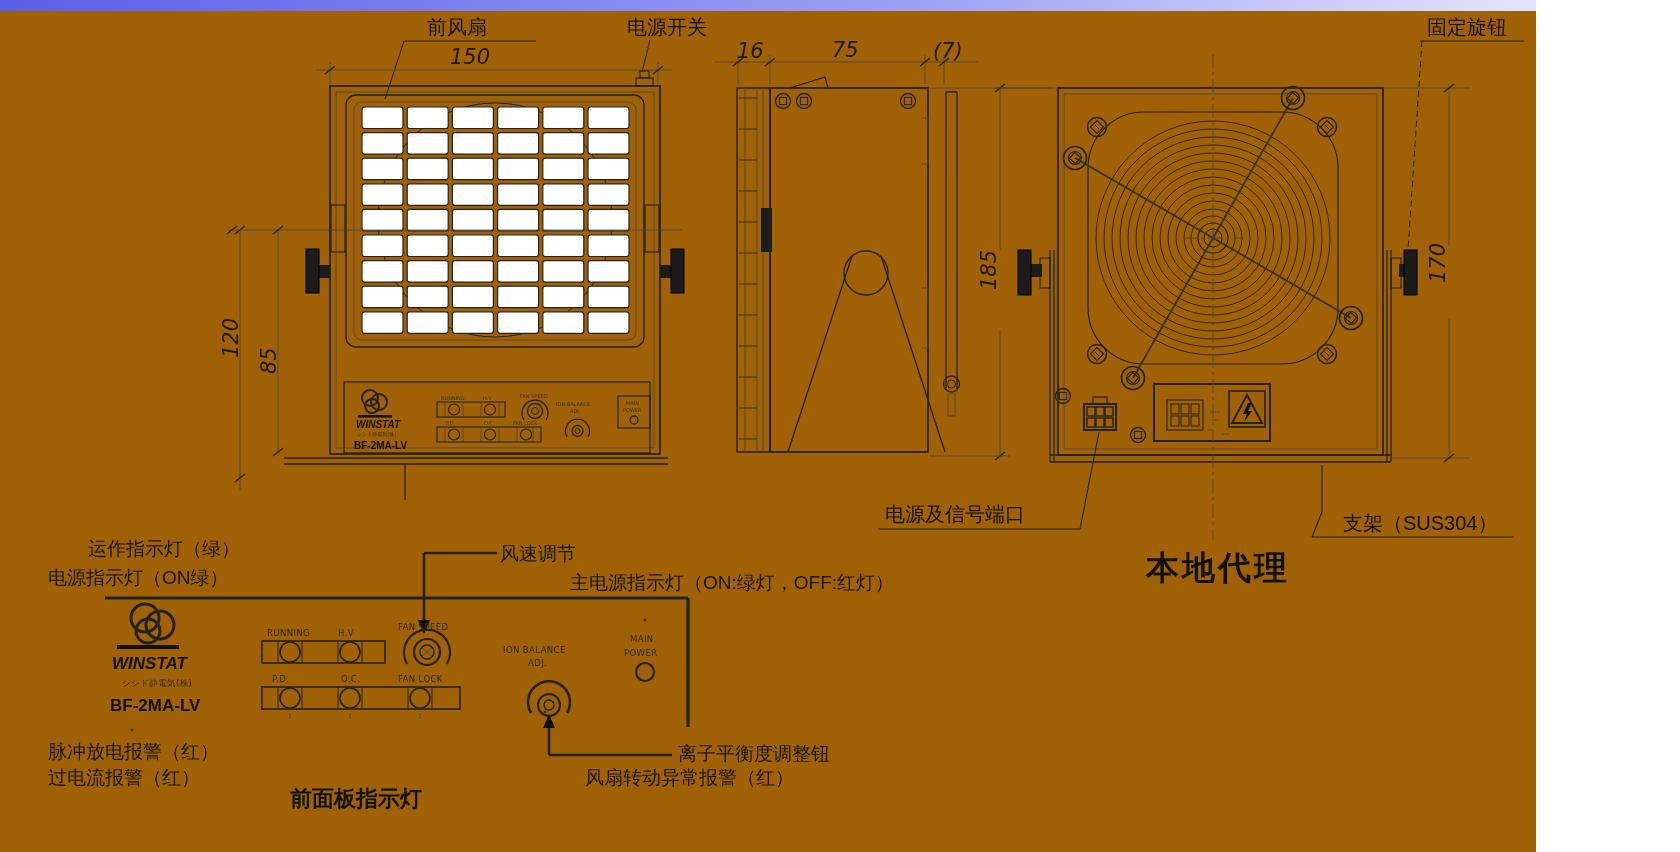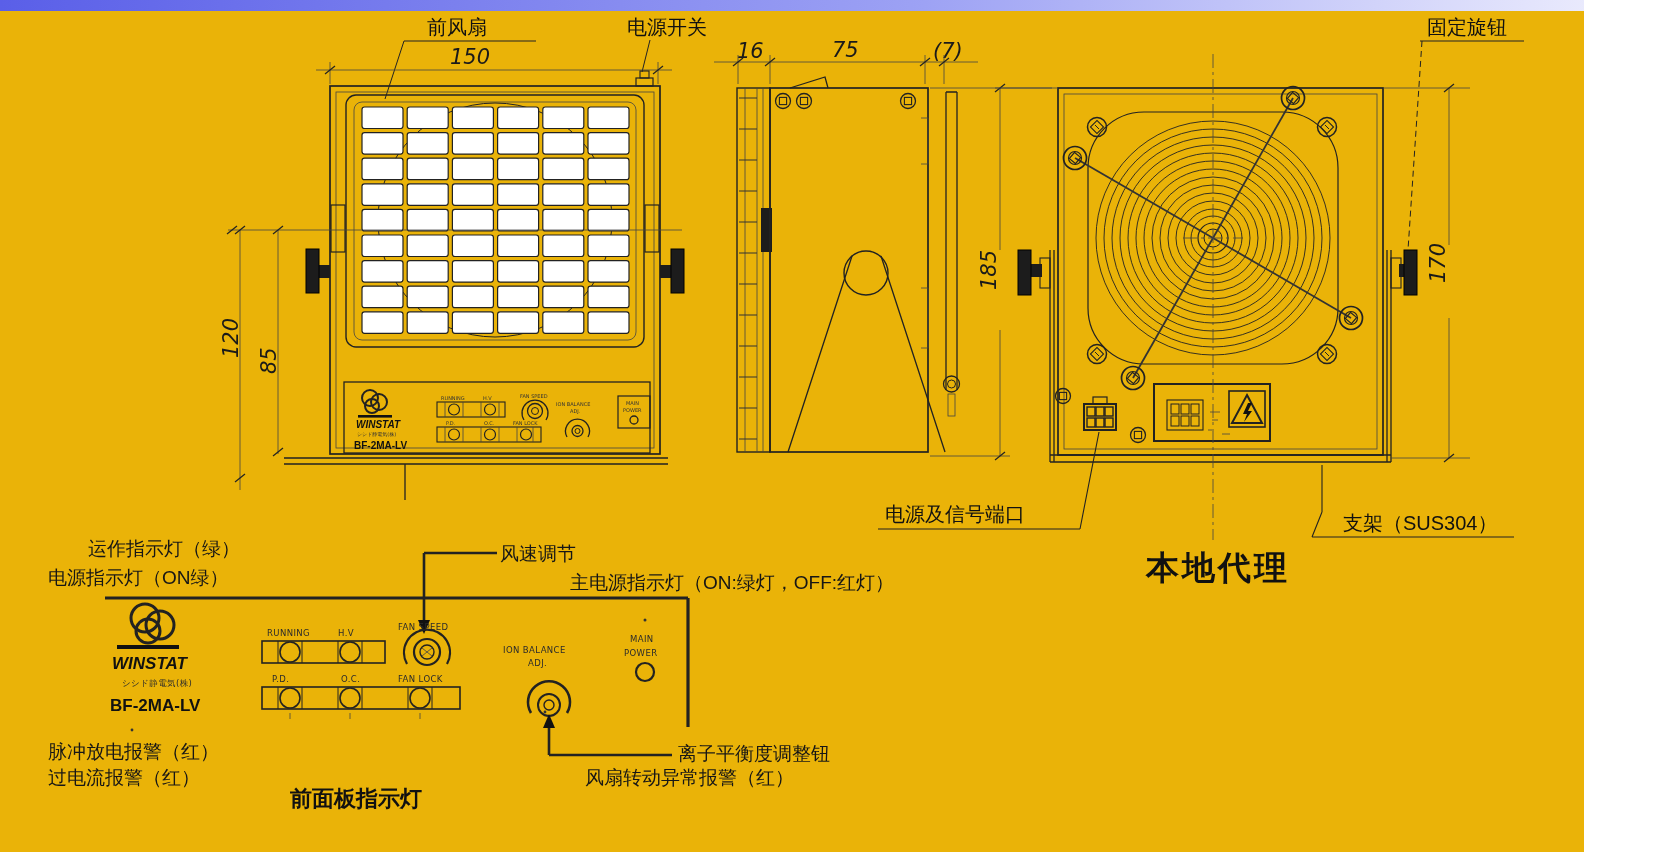--- a/index.html
+++ b/index.html
@@ -1,17 +1,17 @@
 <!DOCTYPE html>
 <html><head>
 <meta charset="utf-8">
 <style>
   html,body{margin:0;padding:0;background:#ffffff;}
-  .stage{position:relative;width:1536px;height:852px;background:#eab308;overflow:hidden;
-         font-family:"Liberation Sans",sans-serif;padding-left:48px;}
+  .stage{position:relative;width:1536px;height:852px;background:#a16207;overflow:hidden;
+         font-family:"Liberation Sans",sans-serif;}
   .topbar{position:absolute;left:0;top:0;width:1680px;height:11px;}
   svg{position:absolute;left:0;top:0;}
   svg text{fill:#111;}
   .cjk{font-family:"Liberation Sans",sans-serif;font-size:20px;fill:#111;}
   .cjk-sm{font-family:"Liberation Sans",sans-serif;font-size:19px;fill:#161616;}
   .dim{font-family:"DejaVu Sans",sans-serif;font-style:italic;font-size:21px;fill:#1a1a1a;}
   .tinylbl{font-family:"DejaVu Sans",sans-serif;font-size:8.5px;fill:#2b2b2b;letter-spacing:.4px;}
   .microlbl{font-family:"DejaVu Sans",sans-serif;font-size:5px;fill:#333;}
   .brand{font-family:"Liberation Sans",sans-serif;font-weight:bold;font-style:italic;}
   .model{font-family:"Liberation Sans",sans-serif;font-weight:bold;}

